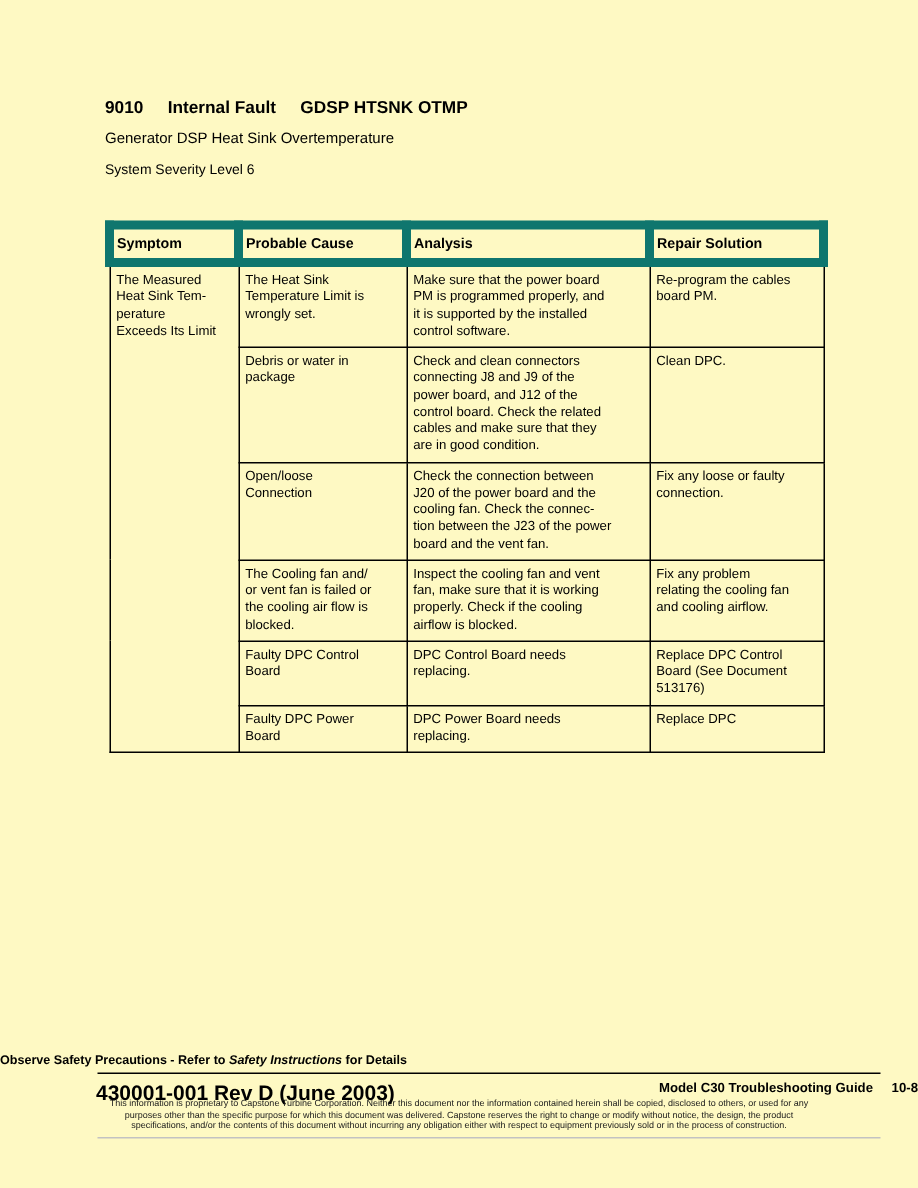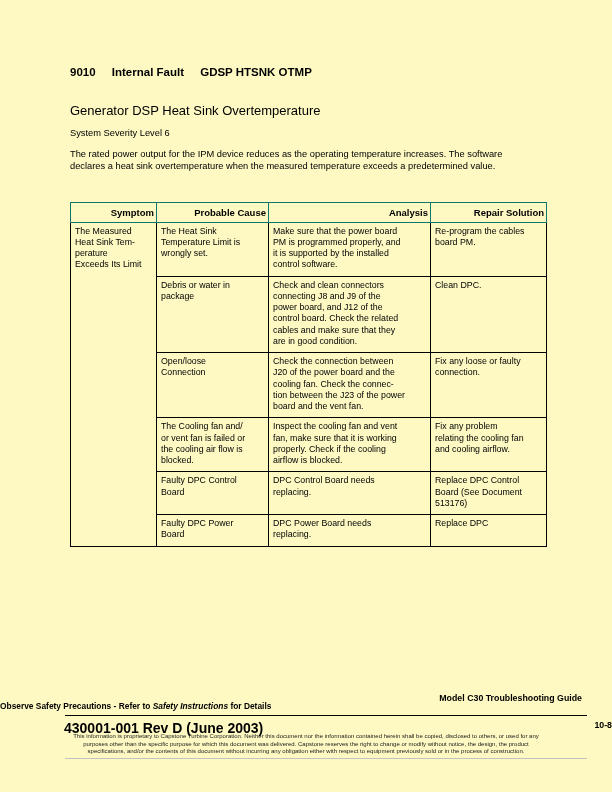--- a/index.html
+++ b/index.html
@@ -20,44 +20,44 @@
     width: 476px;
   }
   .fault-title {
     font-size: 11.5px;
     font-weight: bold;
     white-space: nowrap;
   }
   .fault-title .seg { display: inline-block; }
   .fault-title .seg + .seg { margin-left: 13px; }
   .subtitle {
-    margin-top: 25px;
-    font-size: 13px;
+    margin-top: 9px;
+    font-size: 10px;
   }
   .severity {
     margin-top: 10px;
     font-size: 9.3px;
   }
   .description {
     margin-top: 10px;
     font-size: 9.3px;
     line-height: 1.32;
     white-space: pre-line;
   }
   table.fault-table {
     margin-top: 29px;
     border-collapse: collapse;
     table-layout: fixed;
     width: 476px;
   }
   .fault-table th {
-    border: 1px solid #0f766e;
+    border: 6px solid #0f766e;
     font-size: 9.5px;
     font-weight: bold;
-    text-align: right;
+    text-align: left;
     padding: 4px 2px;
     vertical-align: middle;
   }
   .fault-table td {
     border: 1px solid #000;
     font-size: 8.8px;
     line-height: 1.28;
     vertical-align: top;
     text-align: left;
     padding: 3px 3px 5px 4px;
@@ -91,21 +91,21 @@
     position: absolute;
     top: 720px;
     left: 0;
     width: 612px;
     text-align: right;
     font-size: 8.8px;
     font-weight: bold;
   }
   .footer-guide {
     position: absolute;
-    top: 693px;
+    top: 720px;
     right: 30px;
     font-size: 8.8px;
     font-weight: bold;
   }
   .footer-disclaimer {
     position: absolute;
     top: 733px;
     left: 0;
     width: 612px;
     text-align: center;
@@ -132,22 +132,20 @@
     <div class="fault-title">
       <span class="seg">9010</span>
       <span class="seg">Internal Fault</span>
       <span class="seg">GDSP HTSNK OTMP</span>
     </div>
 
     <div class="subtitle">Generator DSP Heat Sink Overtemperature</div>
 
     <div class="severity">System Severity Level 6</div>
 
-    <div class="description">The rated power output for the IPM device reduces as the operating temperature increases. The software
-declares a heat sink overtemperature when the measured temperature exceeds a predetermined value.</div>
 
     <table class="fault-table">
       <colgroup>
         <col style="width:86px">
         <col style="width:112px">
         <col style="width:162px">
         <col style="width:116px">
       </colgroup>
       <thead>
         <tr>

